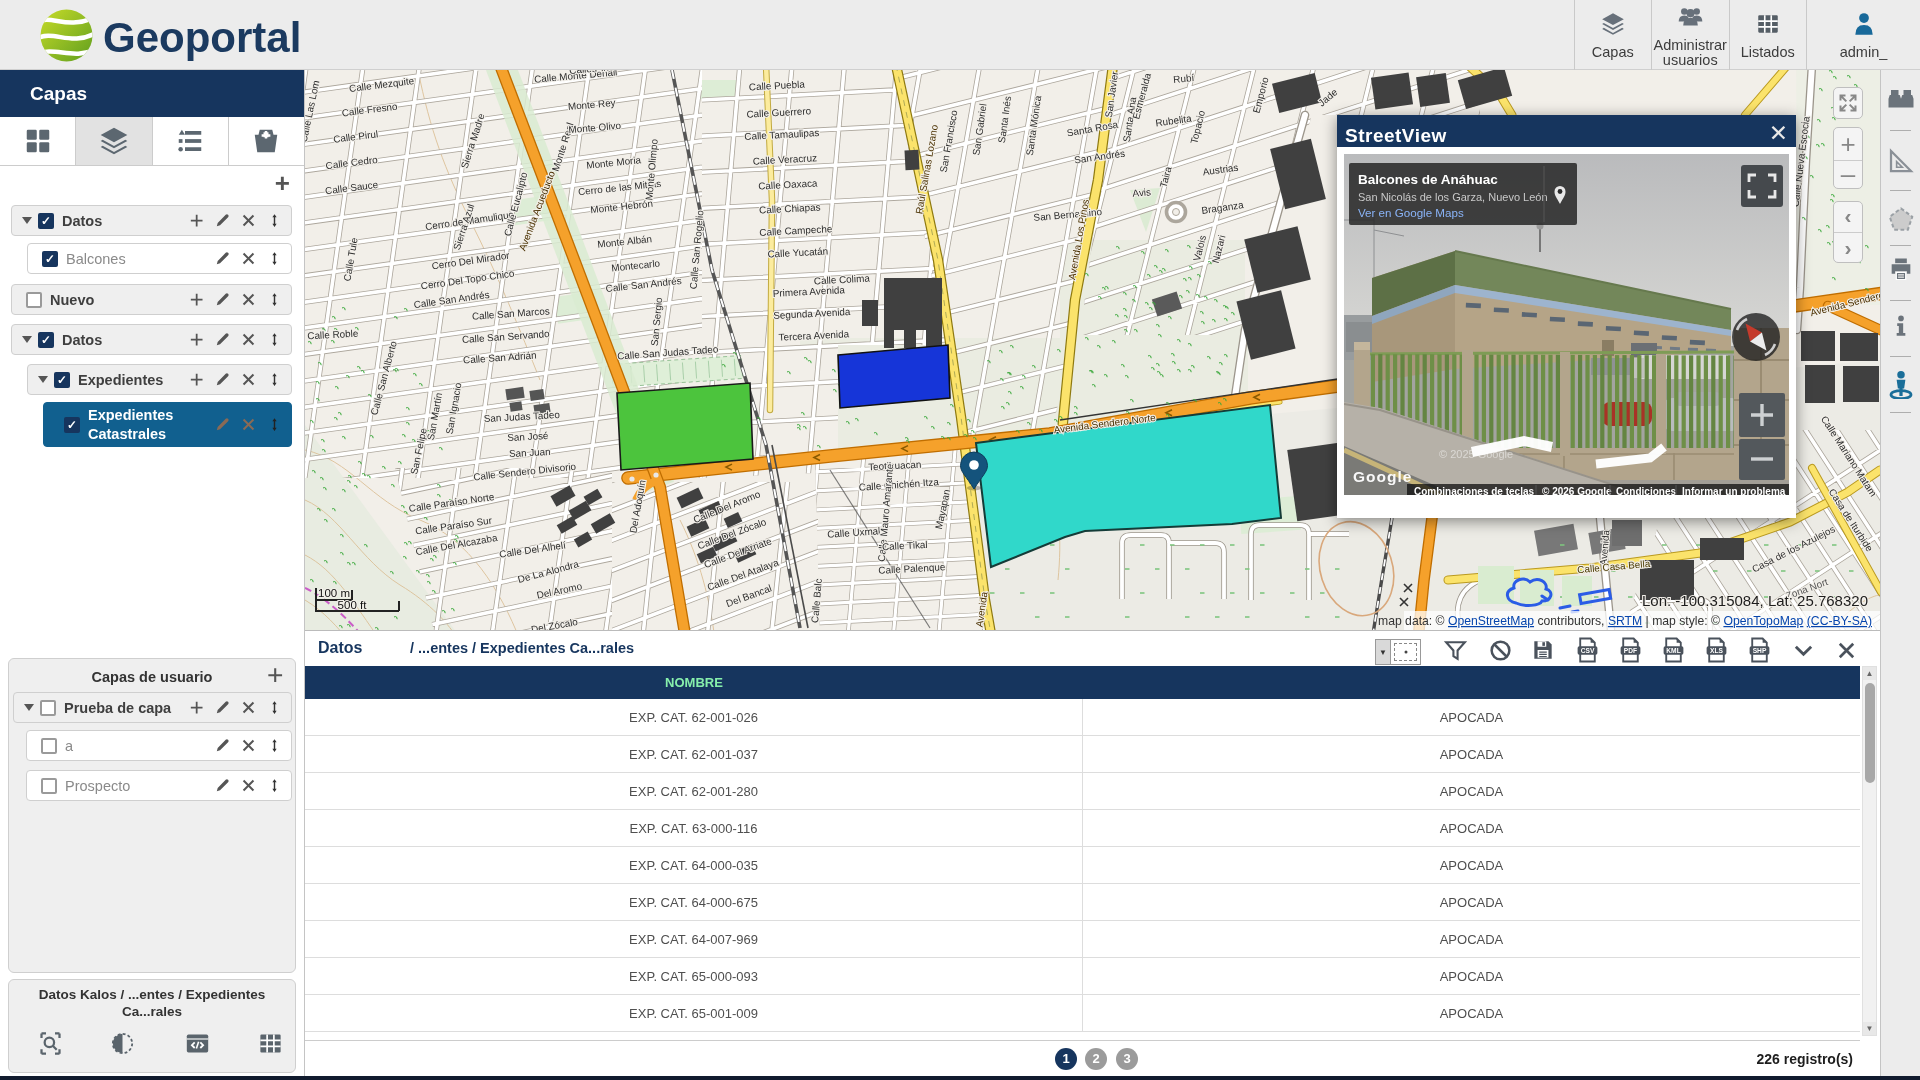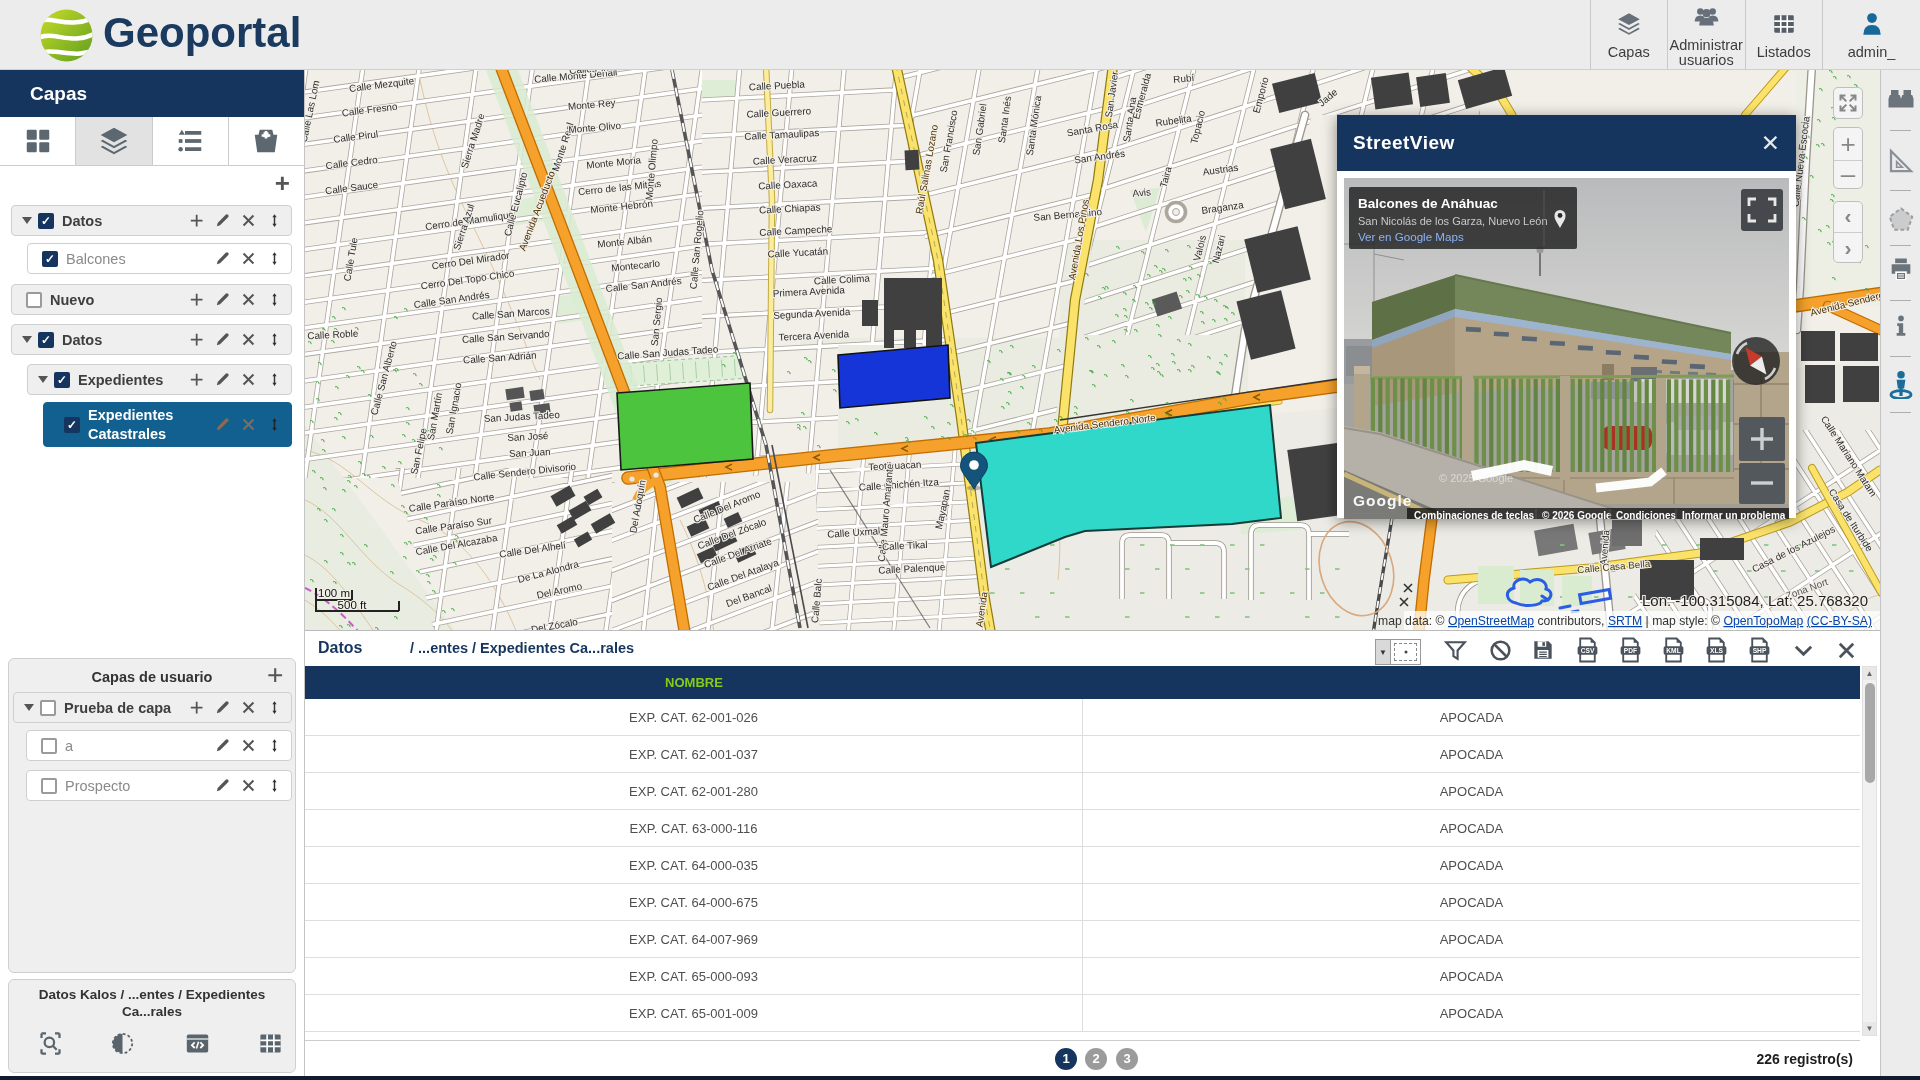--- a/index.html
+++ b/index.html
@@ -1,17 +1,17 @@
 <!DOCTYPE html>
 <html><head><meta charset="utf-8"><title>Geoportal</title><style>
 *{margin:0;padding:0;box-sizing:border-box;font-family:'Liberation Sans',sans-serif}
 html,body{width:1920px;height:1080px;overflow:hidden;background:#ECECEC}
 #app{position:relative;width:1920px;height:1080px}
 header{position:absolute;left:0;top:0;width:1920px;height:70px;background:#ECECEC;border-bottom:1px solid #CFCFCF}
-.brand{position:absolute;left:40px;top:9px;display:flex;align-items:flex-start}
+.brand{position:absolute;left:40px;top:9px;display:flex;align-items:flex-end}
 .brand h1{font-size:42px;color:#1B3A60;font-weight:bold;margin-left:10px;letter-spacing:0px}
 .hbtns{position:absolute;right:0;top:0;height:70px;display:flex}
 .hbtn{width:77.5px;border-left:1px solid #C9C9C9;display:flex;flex-direction:column;align-items:center;justify-content:center;color:#3C3C3C;font-size:14.5px;text-align:center;line-height:1.1;padding-top:2px}
 .hbtn svg{margin-bottom:4px}
 #sidebar{position:absolute;left:0;top:70px;width:305px;height:1006px;background:#FFF;border-right:1px solid #C4C4C4}
 .sb-title{position:absolute;left:0;top:0;width:100%;height:47px;background:#16355E;color:#FFF;font-size:19px;font-weight:bold;line-height:47px;padding-left:30px}
 .tabs{position:absolute;left:0;top:47px;width:100%;height:49px;display:flex;border-bottom:1px solid #CCC}
 .tab{flex:1;border-right:1px solid #CCC;display:flex;align-items:center;justify-content:center}
 .tab:last-child{border-right:none}
 .tab.sel{background:#E2E2E2}
@@ -19,28 +19,28 @@
 .lrow{position:absolute;height:31px;border:1px solid #CFCFCF;border-radius:4px;background:#EFEFEF;display:flex;align-items:center;font-size:14.5px;color:#3F3F3F;font-weight:bold}
 .lrow.white{background:#FFF}
 .lrow .tri{width:0;height:0;border-left:5px solid transparent;border-right:5px solid transparent;border-top:7px solid #555;margin:0 6px 0 10px}
 .cb{width:16px;height:16px;background:#16355E;border-radius:2px;color:#FFF;font-size:12px;line-height:16px;text-align:center;margin-right:8px;flex:none}
 .cb.un{background:#FFF;border:2px solid #9A9A9A}
 .panel{position:absolute;background:#EFEFEF;border:1px solid #CFCFCF;border-radius:6px}
 #map{position:absolute;left:305px;top:70px;width:1575px;height:560px;overflow:hidden;background:#F2EFE9}
 .mapbtn{position:absolute;background:#F4F4F4;border:1px solid #BFBFBF;border-radius:5px;display:flex;flex-direction:column;align-items:center;justify-content:center;color:#787878}
 #rail{position:absolute;left:1880px;top:70px;width:40px;height:1006px;background:#ECECEC;border-left:1px solid #C4C4C4}
 #sv{position:absolute;left:1032px;top:45px;width:459px;height:403px;background:#FFF;box-shadow:0 3px 14px rgba(0,0,0,.45)}
-#sv .svhead{height:56px;background:#16355E;color:#FFF;display:flex;align-items:center;padding:0 16px}
+#sv .svhead{height:32px;background:#16355E;color:#FFF;display:flex;align-items:flex-end;padding:0 8px}
 #sv .svhead .t{font-size:19px;font-weight:bold;letter-spacing:.5px}
 #sv .svhead .x{margin-left:auto;font-size:23px;font-weight:normal;color:#E8E8E8}
 #bottom{position:absolute;left:305px;top:630px;width:1575px;height:446px;background:#FFF;border-top:1px solid #BBB}
 .bhead{position:absolute;left:0;top:0;width:100%;height:35px;background:#FFF}
 .bhead .d{position:absolute;left:13px;top:8px;font-size:16px;font-weight:bold;color:#16355E}
 .bhead .bc{position:absolute;left:105px;top:9px;font-size:14.5px;font-weight:bold;color:#16355E}
-.thead{position:absolute;left:0;top:35px;width:1555px;height:33px;background:#16355E;color:#84cc16;font-size:13px;font-weight:bold}
+.thead{position:absolute;left:0;top:35px;width:1555px;height:33px;background:#16355E;color:#86efac;font-size:13px;font-weight:bold}
 .trow{position:absolute;left:0;width:1555px;height:37px;border-bottom:1px solid #DDD;font-size:13px;color:#4F4F4F}
 .tcell1{position:absolute;left:0;top:0;width:778px;height:100%;display:flex;align-items:center;justify-content:center;border-right:1px solid #DDD}
 .tcell2{position:absolute;left:778px;top:0;width:777px;height:100%;display:flex;align-items:center;justify-content:center}
 .pgc{position:absolute;width:22px;height:22px;border-radius:50%;color:#FFF;font-size:13px;font-weight:bold;text-align:center;line-height:22px}
 #botbar{position:absolute;left:0;top:1076px;width:1920px;height:4px;background:#111B2E}
 text{font-family:'Liberation Sans',sans-serif}
 </style></head><body>
 <div id="app">
     <div id="map">
       <svg width="1575" height="560" viewBox="305 70 1575 560" style="position:absolute;left:0;top:0">
@@ -928,21 +928,21 @@
               <path d="M1.5 16.5 q0 -5.5 5 -5.5 q2.5 0 3.8 1.5 l-1.5 4 z"></path>
               <circle cx="17.5" cy="7.5" r="2.9"></circle>
               <path d="M22.5 16.5 q0 -5.5 -5 -5.5 q-2.5 0 -3.8 1.5 l1.5 4 z"></path>
               <circle cx="12" cy="9" r="3.6"></circle>
               <path d="M5.5 20 q0 -7 6.5 -7 q6.5 0 6.5 7 z"></path>
             </svg></span>Administrar<br>usuarios</div>
         <div class="hbtn"><span><svg width="26" height="26" viewBox="0 0 24 24" fill="#555E66">
               <rect x="3" y="4" width="18" height="16" rx="1"></rect>
               <path d="M3 9.3 h18 M3 14.6 h18 M9 4 v16 M15 4 v16" stroke="#fff" stroke-width="1.5"></path>
             </svg></span>Listados</div>
-        <div class="hbtn" style="width:98px"><span><svg width="26" height="26" viewBox="0 0 24 24" fill="#18699A">
+        <div class="hbtn" style="width:114px"><span><svg width="26" height="26" viewBox="0 0 24 24" fill="#18699A">
               <circle cx="12" cy="6.5" r="4.5"></circle>
               <path d="M4 22 q0 -9 8 -9 q8 0 8 9 z"></path>
             </svg></span>admin_</div>
       </div>
     </header>
     <div id="sidebar">
       <div class="sb-title">Capas</div>
       <div class="tabs">
         <div class="tab">
           <svg width="30" height="30" viewBox="0 0 24 24" fill="#5C6770">

